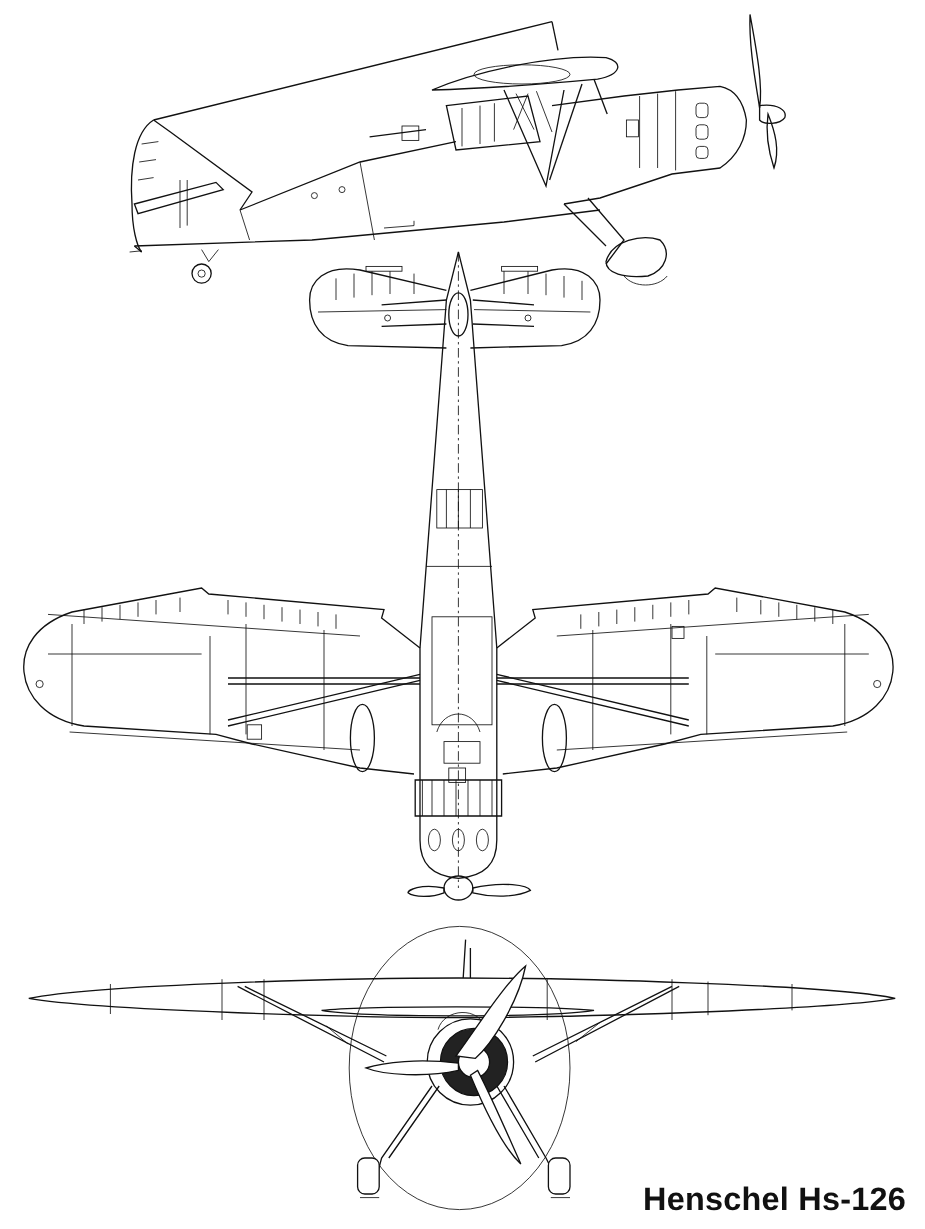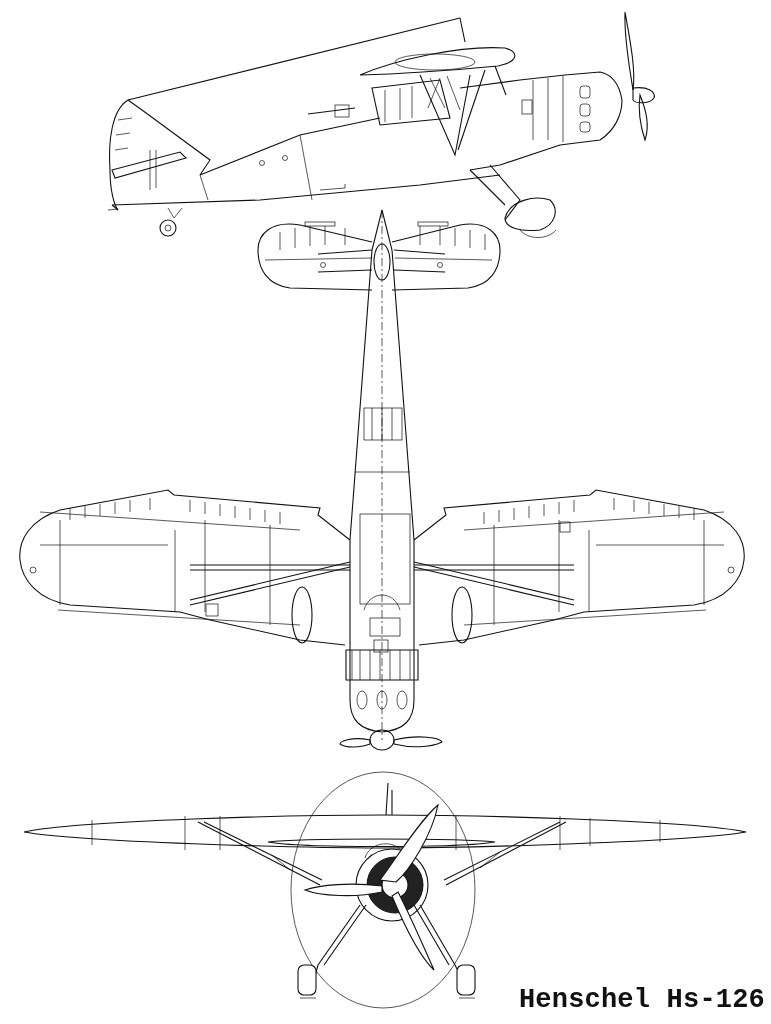--- a/index.html
+++ b/index.html
@@ -3,22 +3,22 @@
 <meta charset="utf-8">
 <style>
   html, body { margin:0; padding:0; background:#ffffff; }
   body { width:771px; height:1024px; position:relative; overflow:hidden; font-family:"Liberation Sans", sans-serif; }
   svg { position:absolute; left:0; top:0; }
   svg .ln { fill:none; stroke:#111; stroke-width:1.1; }
   svg .th { fill:none; stroke:#111; stroke-width:0.7; }
   svg .fl { fill:#fff; stroke:#111; stroke-width:1.1; }
   svg .dk { fill:#222; stroke:#111; stroke-width:1; }
   .title {
-    position:absolute; right:6px; top:1000px; transform:translateY(-50%);
-    font-family:Liberation Mono, monospace; font-weight:bold; font-size:27px;
+    position:absolute; right:16px; top:1000px; transform:translateY(-50%);
+    font-family:Liberation Sans, sans-serif; font-weight:bold; font-size:27px;
     color:#111; letter-spacing:0.2px; transform-origin:right center;
   }
 </style>
 </head>
 <body>
 
 <svg width="771" height="1024" viewBox="0 0 771 1024">
 
   <g>
 

